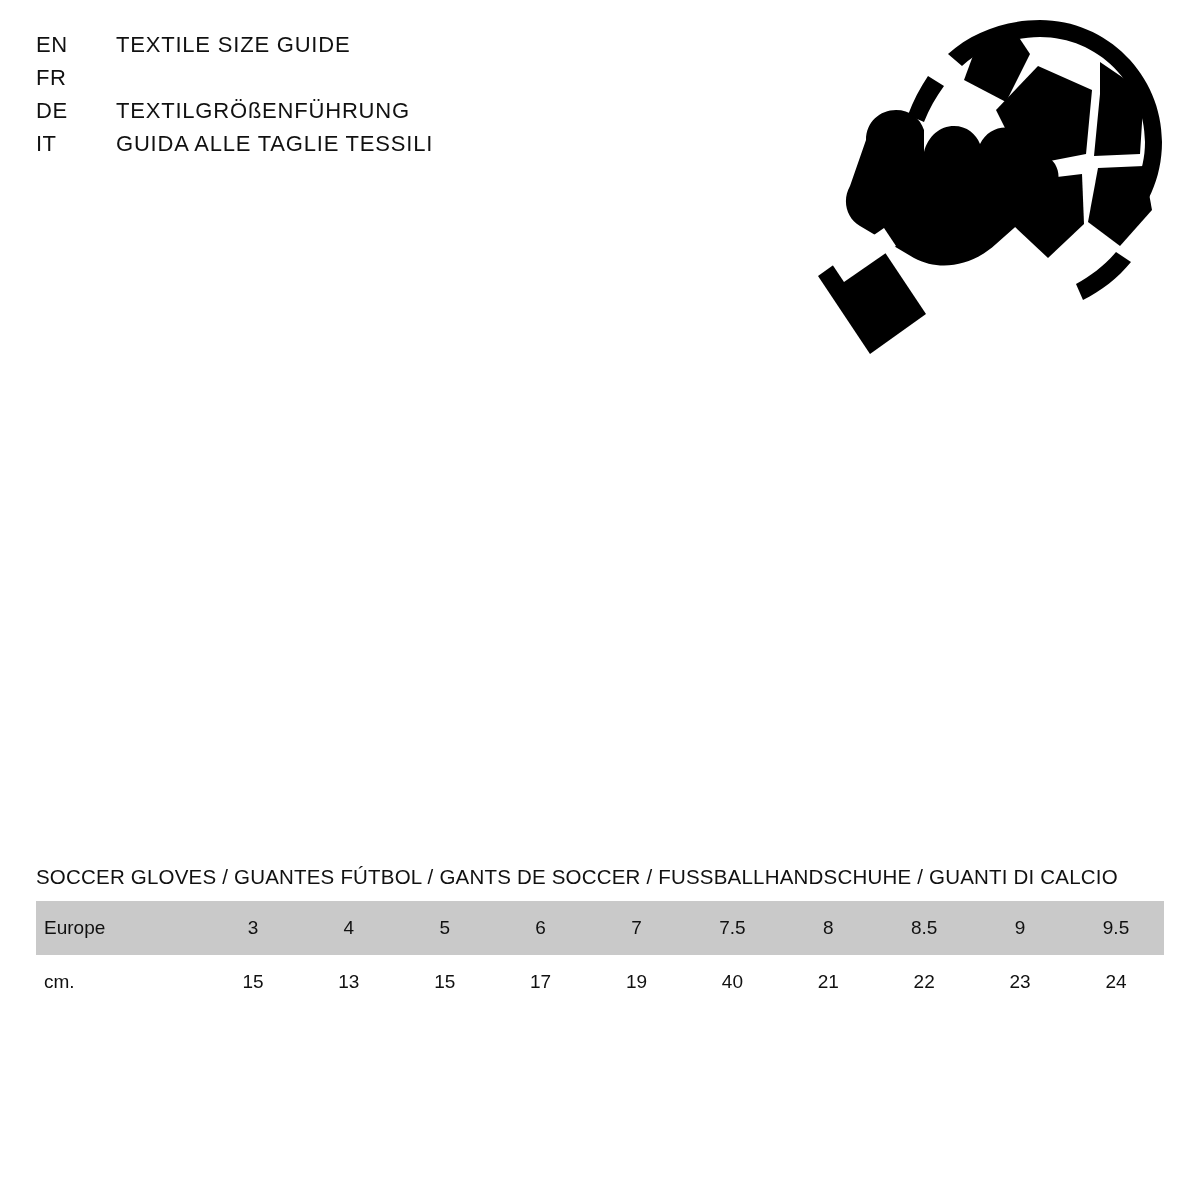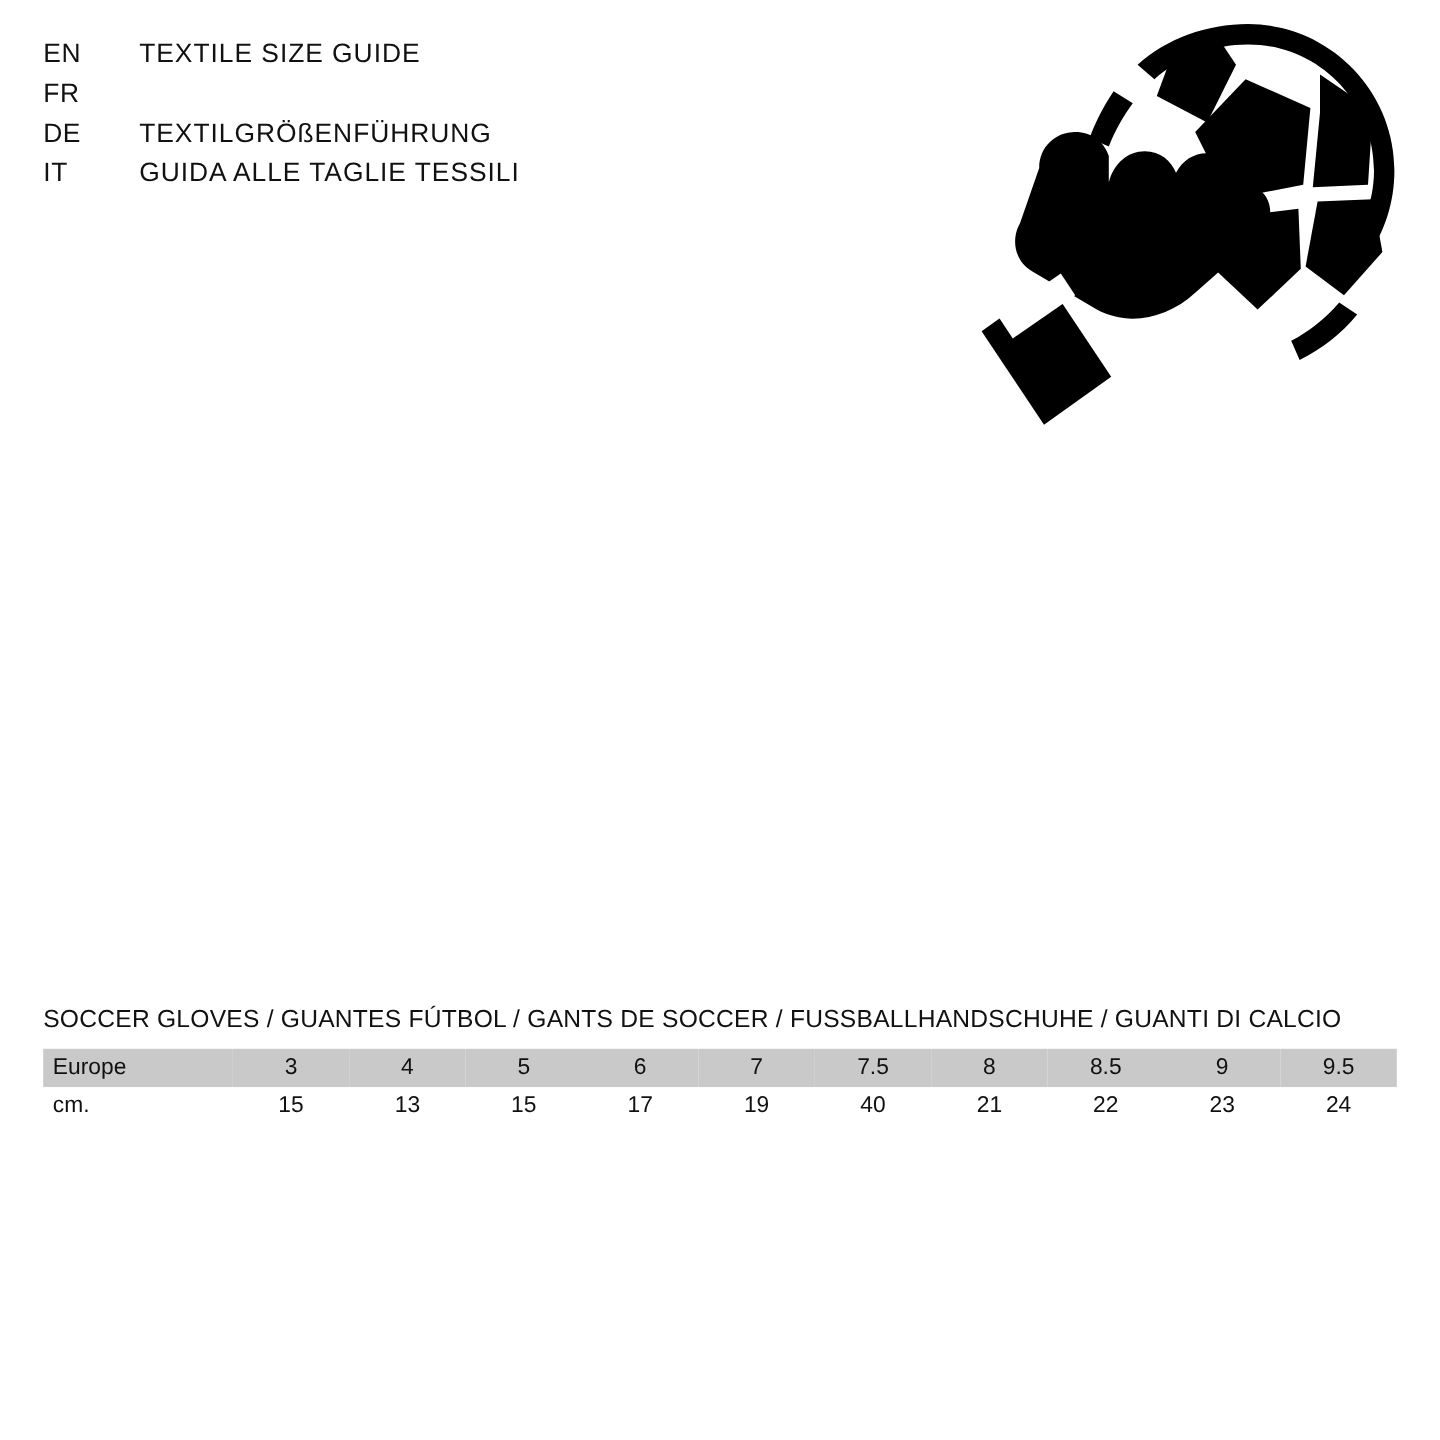--- a/index.html
+++ b/index.html
@@ -64,37 +64,38 @@
     top: 838px;
     width: 1128px;
   }
   .table-title {
     font-size: 20.5px;
     letter-spacing: 0.2px;
     font-weight: 400;
     color: #111;
     margin-bottom: 12px;
     white-space: nowrap;
+    margin-top: 27px;
   }
   table.size-table {
     border-collapse: collapse;
     width: 1128px;
     table-layout: fixed;
   }
   table.size-table tr.row-shaded {
     background: #c9c9c9;
   }
   table.size-table tr.row-plain {
     background: #ffffff;
   }
   table.size-table td {
     font-size: 19px;
     color: #111;
     height: 32px;
-    padding: 0;
+    padding: 11px;
     text-align: center;
     vertical-align: middle;
     font-weight: 400;
   }
   table.size-table td.label-cell {
     text-align: left;
     padding-left: 8px;
     width: 150px;
   }
 </style>

